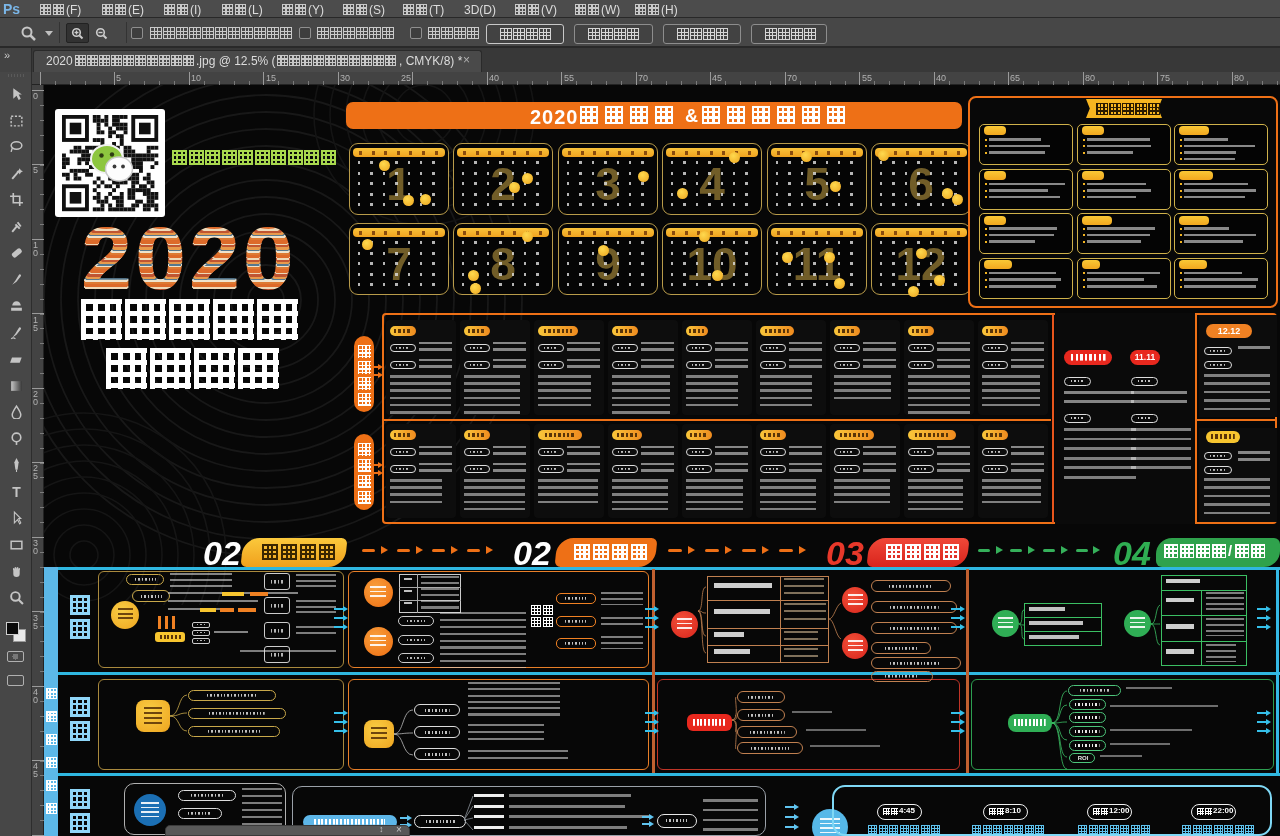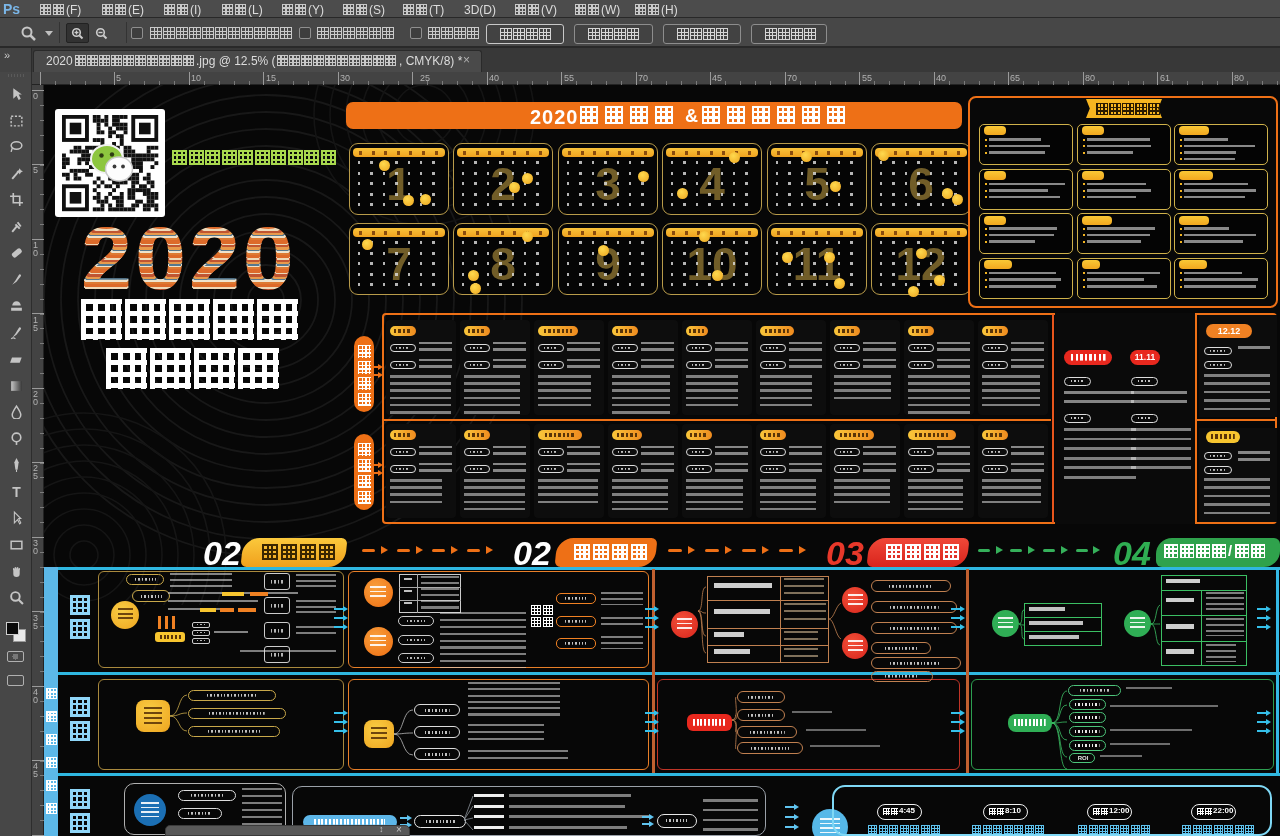--- a/index.html
+++ b/index.html
@@ -72,31 +72,31 @@
 <div class="a tt" style="left:196px;top:54px">.jpg @ 12.5% (</div>
 <div class="a" style="left:277px;top:55px;color:#c9c9c9;font-size:0;"><i class="g" style="width:11px;height:11px;--t:1.2px;--p:3.4px;margin-right:1px"></i><i class="g" style="width:11px;height:11px;--t:1.2px;--p:3.4px;margin-right:1px"></i><i class="g" style="width:11px;height:11px;--t:1.2px;--p:3.4px;margin-right:1px"></i><i class="g" style="width:11px;height:11px;--t:1.2px;--p:3.4px;margin-right:1px"></i><i class="g" style="width:11px;height:11px;--t:1.2px;--p:3.4px;margin-right:1px"></i><i class="g" style="width:11px;height:11px;--t:1.2px;--p:3.4px;margin-right:1px"></i><i class="g" style="width:11px;height:11px;--t:1.2px;--p:3.4px;margin-right:1px"></i><i class="g" style="width:11px;height:11px;--t:1.2px;--p:3.4px;margin-right:1px"></i><i class="g" style="width:11px;height:11px;--t:1.2px;--p:3.4px;margin-right:1px"></i><i class="g" style="width:11px;height:11px;--t:1.2px;--p:3.4px;margin-right:1px"></i></div>
 <div class="a tt" style="left:399px;top:54px">, CMYK/8) *</div>
 <div class="a" style="left:463px;top:53px;color:#b0b0b0;font-size:12px">×</div>
 <div class="a" style="left:32px;top:72px;width:1248px;height:13px;background:#434343;border-bottom:1px solid #232323"></div>
 <div class="a" style="left:32px;top:72px;width:1248px;height:13px;background-image:repeating-linear-gradient(90deg,#9a9a9a 0 1px,transparent 1px 74.5px),repeating-linear-gradient(90deg,#7a7a7a 0 1px,transparent 1px 14.9px);background-size:1248px 13px,1248px 4px;background-position:8px 0,8px 9px;background-repeat:no-repeat"></div>
 <div class="a" style="left:116px;top:73px;color:#b2b2b2;font-size:9px">5</div>
 <div class="a" style="left:191px;top:73px;color:#b2b2b2;font-size:9px">10</div>
 <div class="a" style="left:266px;top:73px;color:#b2b2b2;font-size:9px">15</div>
 <div class="a" style="left:340px;top:73px;color:#b2b2b2;font-size:9px">30</div>
-<div class="a" style="left:420px;top:73px;color:#b2b2b2;font-size:9px">25</div>
+<div class="a" style="left:401px;top:73px;color:#b2b2b2;font-size:9px">25</div>
 <div class="a" style="left:489px;top:73px;color:#b2b2b2;font-size:9px">40</div>
 <div class="a" style="left:564px;top:73px;color:#b2b2b2;font-size:9px">55</div>
 <div class="a" style="left:638px;top:73px;color:#b2b2b2;font-size:9px">70</div>
 <div class="a" style="left:712px;top:73px;color:#b2b2b2;font-size:9px">45</div>
 <div class="a" style="left:787px;top:73px;color:#b2b2b2;font-size:9px">70</div>
 <div class="a" style="left:862px;top:73px;color:#b2b2b2;font-size:9px">55</div>
 <div class="a" style="left:936px;top:73px;color:#b2b2b2;font-size:9px">40</div>
 <div class="a" style="left:1010px;top:73px;color:#b2b2b2;font-size:9px">65</div>
 <div class="a" style="left:1085px;top:73px;color:#b2b2b2;font-size:9px">80</div>
-<div class="a" style="left:1160px;top:73px;color:#b2b2b2;font-size:9px">61</div>
+<div class="a" style="left:1160px;top:73px;color:#b2b2b2;font-size:9px">75</div>
 <div class="a" style="left:1234px;top:73px;color:#b2b2b2;font-size:9px">80</div>
 <div class="a" style="left:32px;top:85px;width:12px;height:751px;background:#434343;border-right:1px solid #232323"></div>
 <div class="a" style="left:32px;top:85px;width:12px;height:751px;background-image:repeating-linear-gradient(180deg,#9a9a9a 0 1px,transparent 1px 74.5px),repeating-linear-gradient(180deg,#7a7a7a 0 1px,transparent 1px 14.9px);background-size:12px 751px,4px 751px;background-position:0 5px,8px 5px;background-repeat:no-repeat"></div>
 <div class="a" style="left:33px;top:92px;color:#b2b2b2;font-size:9px;line-height:8px">0</div>
 <div class="a" style="left:33px;top:166px;color:#b2b2b2;font-size:9px;line-height:8px">5</div>
 <div class="a" style="left:33px;top:241px;color:#b2b2b2;font-size:9px;line-height:8px">1<br>0</div>
 <div class="a" style="left:33px;top:316px;color:#b2b2b2;font-size:9px;line-height:8px">1<br>5</div>
 <div class="a" style="left:33px;top:390px;color:#b2b2b2;font-size:9px;line-height:8px">2<br>0</div>
 <div class="a" style="left:33px;top:464px;color:#b2b2b2;font-size:9px;line-height:8px">2<br>5</div>
 <div class="a" style="left:33px;top:539px;color:#b2b2b2;font-size:9px;line-height:8px">3<br>0</div>

